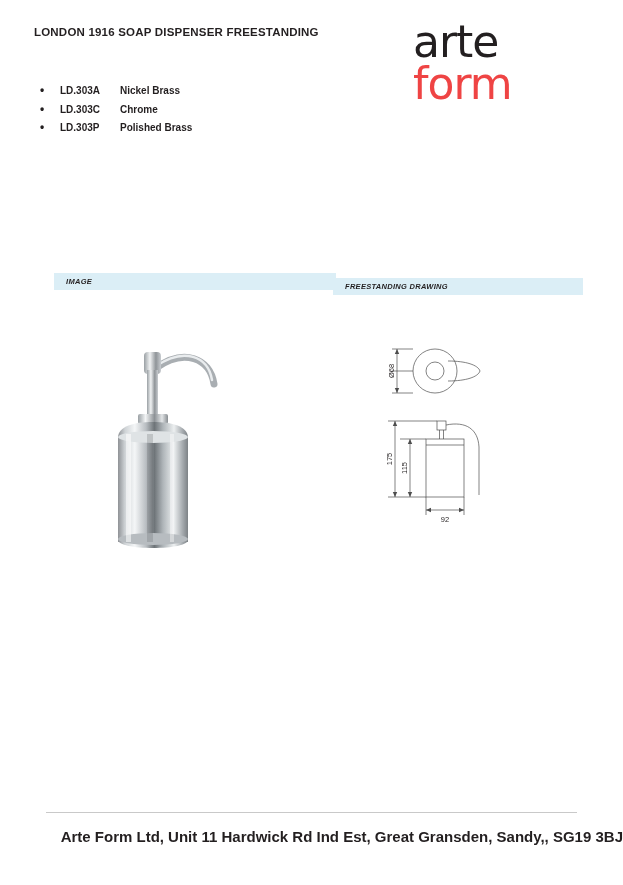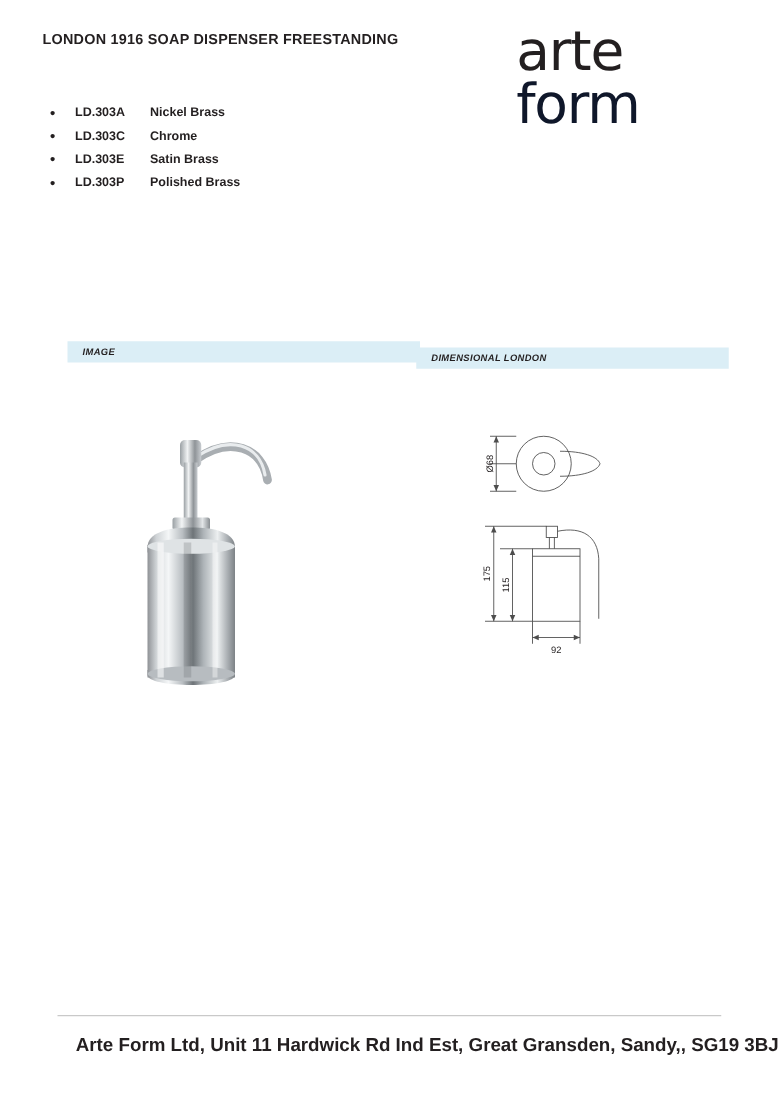--- a/index.html
+++ b/index.html
@@ -45,21 +45,21 @@
     line-height: 40px;
     color: #231f20;
     letter-spacing: -1px;
     font-weight: 400;
     padding-left: 6px;
   }
   .logo .logo-form {
     font-family: "DejaVu Sans", sans-serif;
     font-size: 44px;
     line-height: 44px;
-    color: #0f172a;
+    color: #ef4444;
     letter-spacing: -1px;
     font-weight: 400;
     padding-left: 6px;
   }
 
   
   .variants {
     position: absolute;
     left: 38px;
     top: 82px;
@@ -171,33 +171,30 @@
   </div>
 
   <ul class="variants">
     <li>
       <span class="code">LD.303A</span><span>Nickel Brass</span>
     </li>
     <li>
       <span class="code">LD.303C</span><span>Chrome</span>
     </li>
     <li>
-      <span class="code">LD.303E</span><span>Satin Brass</span>
-    </li>
-    <li>
       <span class="code">LD.303P</span><span>Polished Brass</span>
     </li>
   </ul>
 
   <div class="bar" id="bar-image">
     <span>IMAGE</span>
   </div>
 
   <div class="bar" id="bar-drawing">
-    <span>DIMENSIONAL LONDON</span>
+    <span>FREESTANDING DRAWING</span>
   </div>
 
   <div class="photo">
     <svg width="160" height="230" viewBox="0 0 160 230" xmlns="http://www.w3.org/2000/svg">
       <defs>
         <linearGradient id="bodyGrad" x1="0" y1="0" x2="1" y2="0">
           <stop offset="0%" stop-color="#8f9296"></stop>
           <stop offset="10%" stop-color="#cfd3d6"></stop>
           <stop offset="24%" stop-color="#f4f6f7"></stop>
           <stop offset="40%" stop-color="#b9bec2"></stop>

